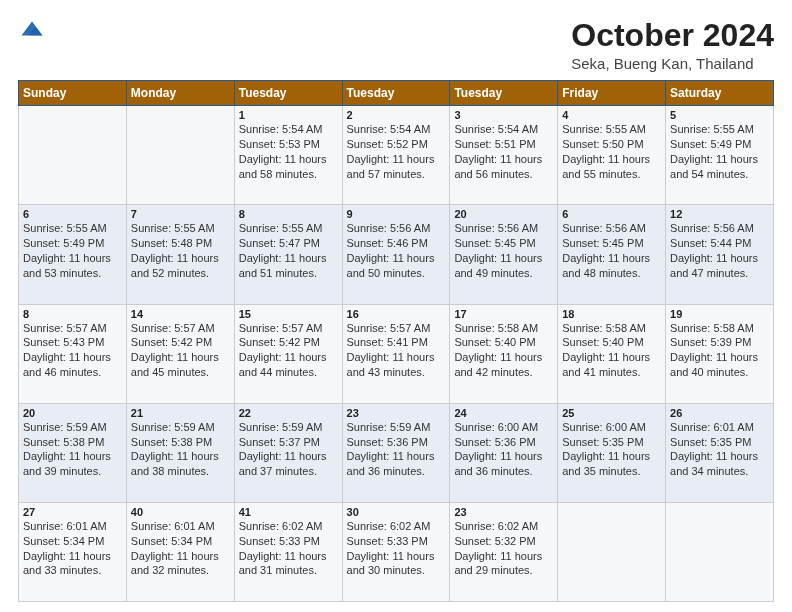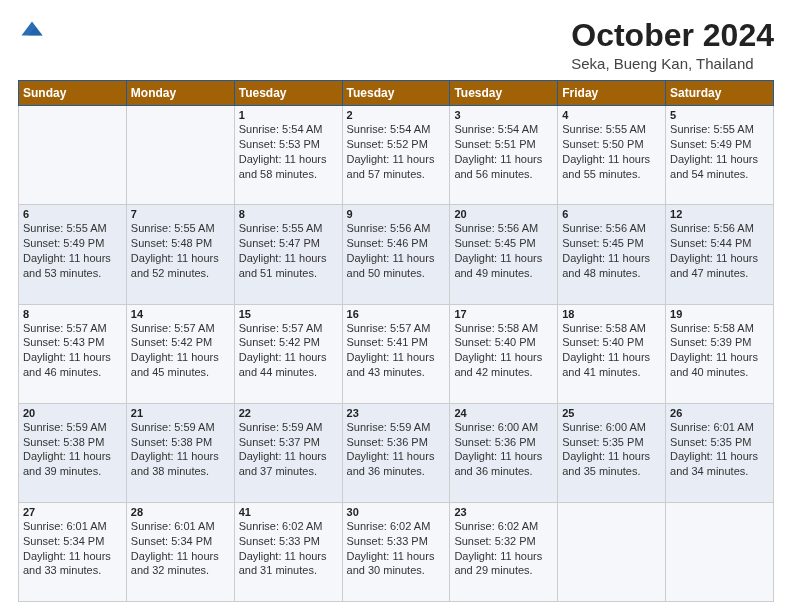--- a/index.html
+++ b/index.html
@@ -240,21 +240,21 @@
             <span class="day-number">26</span>
             <div class="day-info">Sunrise: 6:01 AM<br>Sunset: 5:35 PM<br>Daylight: 11 hours and 34 minutes.</div>
           </td>
         </tr>
         <tr>
           <td>
             <span class="day-number">27</span>
             <div class="day-info">Sunrise: 6:01 AM<br>Sunset: 5:34 PM<br>Daylight: 11 hours and 33 minutes.</div>
           </td>
           <td>
-            <span class="day-number">28</span>
+            <span class="day-number">40</span>
             <div class="day-info">Sunrise: 6:01 AM<br>Sunset: 5:34 PM<br>Daylight: 11 hours and 32 minutes.</div>
           </td>
           <td>
             <span class="day-number">41</span>
             <div class="day-info">Sunrise: 6:02 AM<br>Sunset: 5:33 PM<br>Daylight: 11 hours and 31 minutes.</div>
           </td>
           <td>
             <span class="day-number">30</span>
             <div class="day-info">Sunrise: 6:02 AM<br>Sunset: 5:33 PM<br>Daylight: 11 hours and 30 minutes.</div>
           </td>

